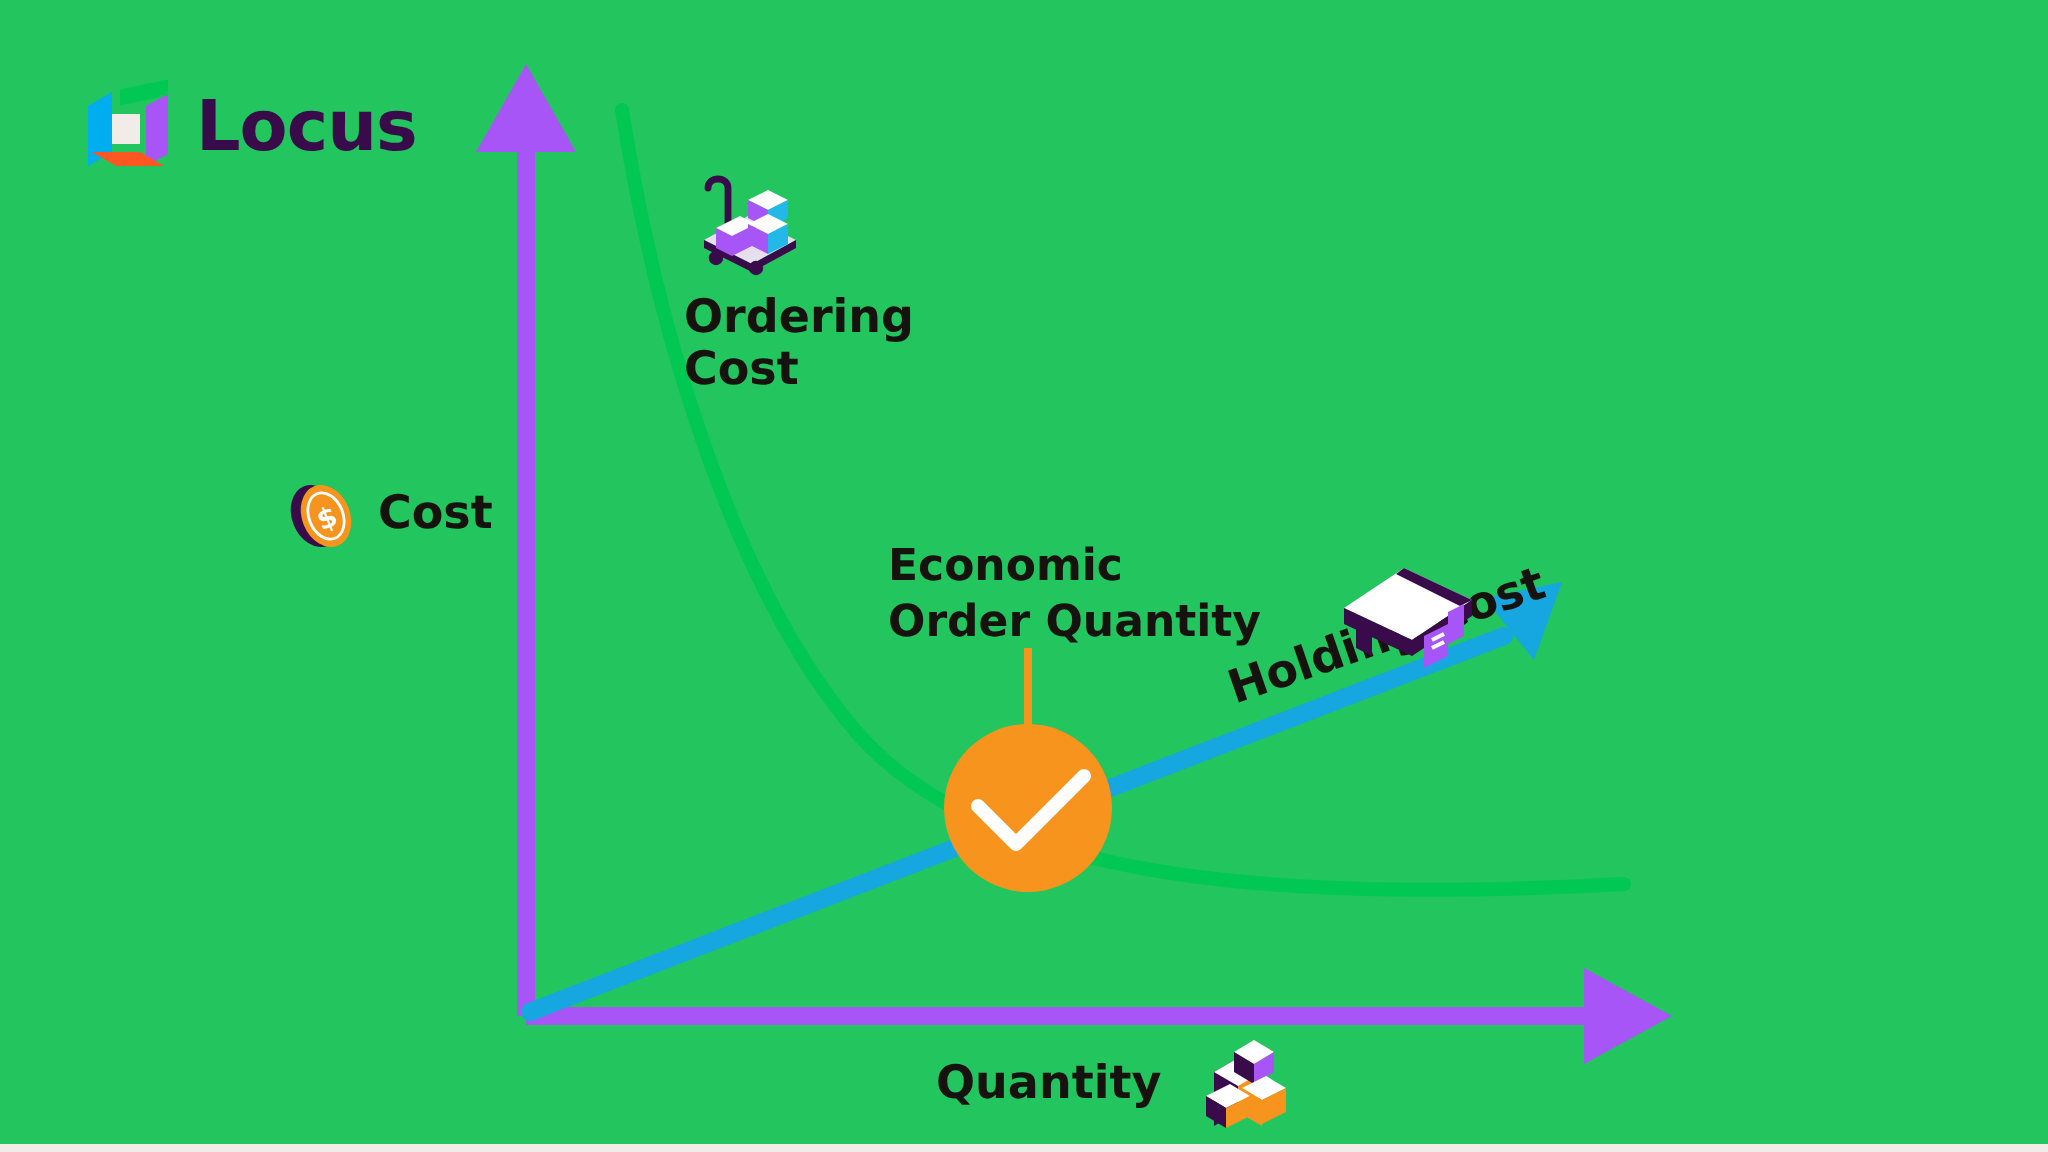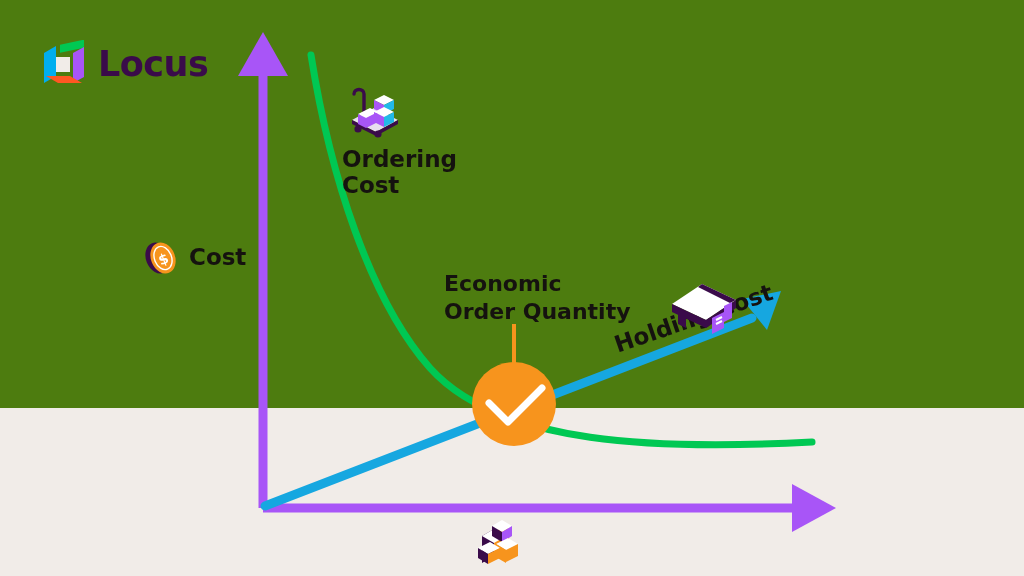--- a/index.html
+++ b/index.html
@@ -9,22 +9,22 @@
   body {
     width: 1024px;
     height: 576px;
     background: #F1ECE8;
     font-family: "Liberation Sans", sans-serif;
     overflow: hidden;
   }
   #stage {
     position: relative;
     width: 1024px;
-    height: 408px;
-    background: #4d7c0f;
+    height: 572px;
+    background: #22c55e;
   }
   #chart-svg {
     position: absolute;
     left: 0;
     top: 0;
     width: 1024px;
     height: 576px;
   }
 
   
@@ -180,20 +180,21 @@
     <svg id="coin-icon" width="40" height="40" viewBox="0 0 40 40">
       <ellipse cx="18" cy="20" rx="12" ry="16" fill="#3A0B4A" transform="rotate(-22 18 20)"></ellipse>
       <ellipse cx="23" cy="20" rx="12" ry="16" fill="#F7941D" transform="rotate(-22 23 20)"></ellipse>
       <ellipse cx="23" cy="20" rx="8.5" ry="12" fill="none" stroke="#FFFFFF" stroke-width="1.4" transform="rotate(-22 23 20)"></ellipse>
       <text x="23" y="26" font-family="DejaVu Sans, sans-serif" font-size="14" font-weight="700" fill="#FFFFFF" text-anchor="middle" transform="rotate(-22 23 20)">$</text>
     </svg>
     <span id="cost-label-text">Cost</span>
   </div>
 
   <div class="axis-label" id="quantity-label-group">
+    <span id="quantity-label-text">Quantity</span>
     <svg id="boxes-icon" width="56" height="46" viewBox="0 0 56 46">
 
       <polygon points="14,16 26,9 26,36 14,43" fill="#3A0B4A"></polygon>
       <polygon points="26,9 38,16 38,43 26,36" fill="#F7941D"></polygon>
       <polygon points="14,16 26,9 38,16 26,23" fill="#FFFFFF"></polygon>
 
       <polygon points="28,8 38,2 38,14 28,20" fill="#3A0B4A" opacity="0"></polygon>
       <polygon points="30,3 41,9 41,20 30,14" fill="#F7941D"></polygon>
       <polygon points="30,3 41,9 50,4 39,0" fill="#A855F7" opacity="0"></polygon>
       <polygon points="24,6 34,0 44,6 34,12" fill="#FFFFFF"></polygon>

